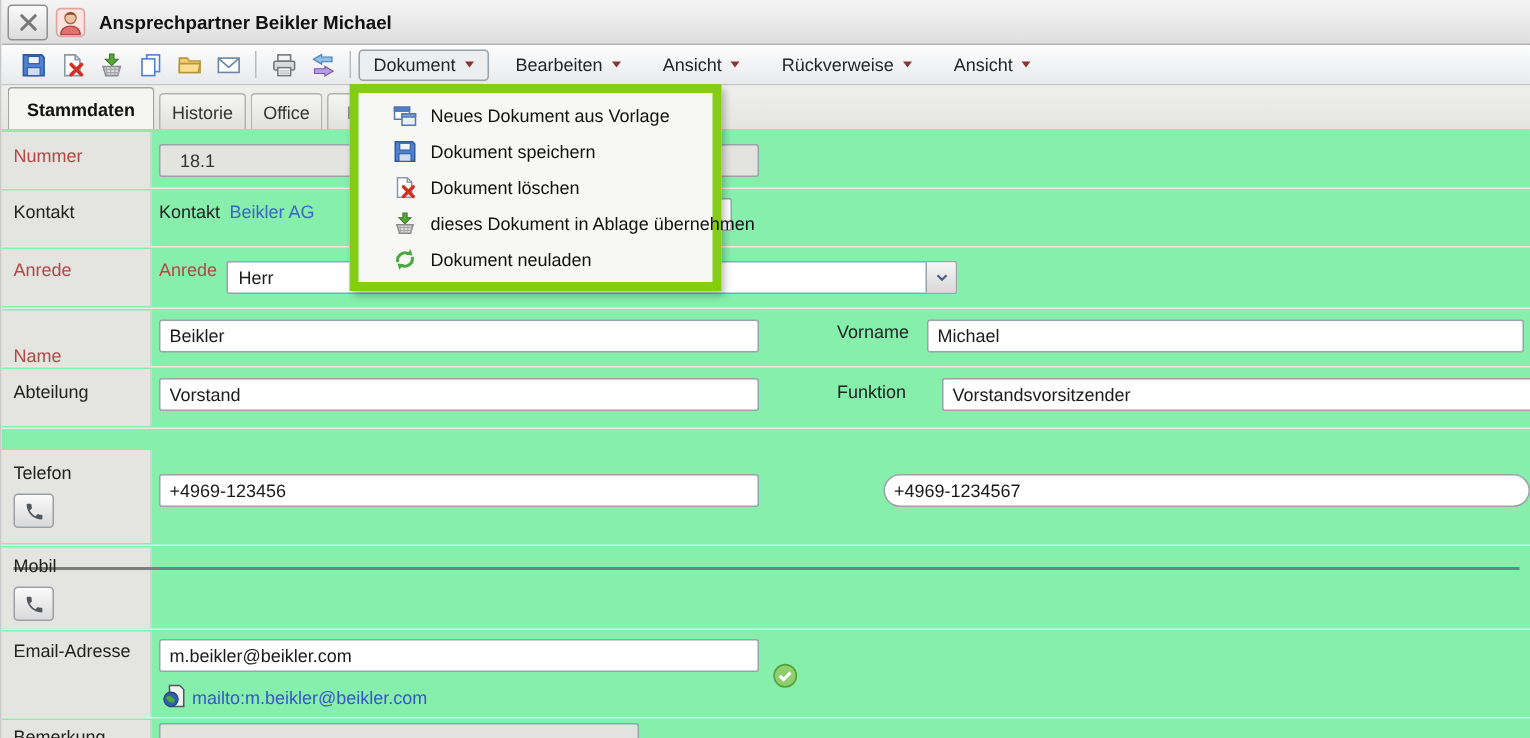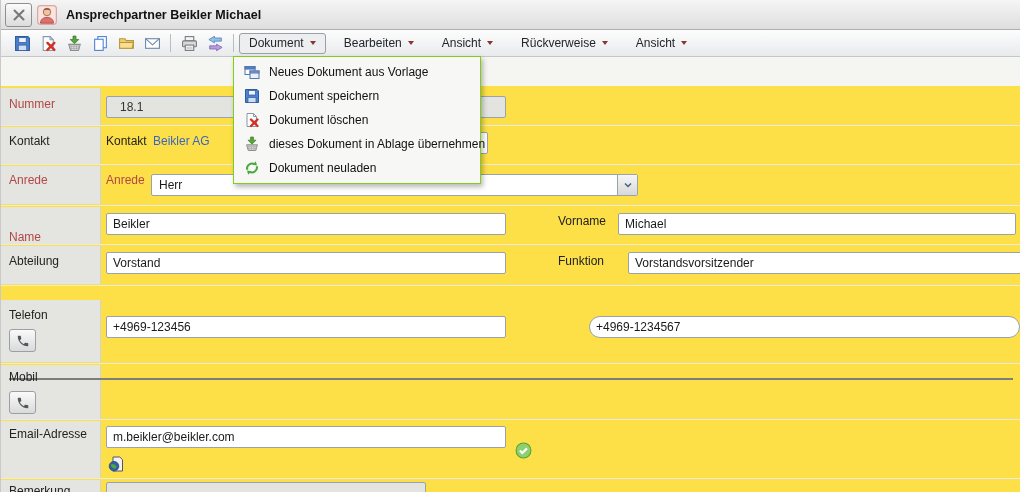--- a/index.html
+++ b/index.html
@@ -33,21 +33,21 @@
 
   
   .tabstrip { position:absolute; left:0; top:57px; width:1020px; height:29px;
     background:linear-gradient(#efefec,#e4e4e0); }
   .tab { position:absolute; bottom:0; height:24px; display:flex; align-items:center; justify-content:center;
     background:linear-gradient(#f5f5f3,#e1e1dd); border:1px solid #b3b3b0; border-bottom:none;
     border-radius:3px 3px 0 0; color:#333; cursor:pointer; padding:0 10px; }
   .tab.active { height:28px; background:#f5f6f1; font-weight:bold; color:#111; border-color:#a3a3a0; }
 
   
-  .formarea { position:absolute; left:0; top:86px; width:1020px; height:406px; background:#fde047; }
+  .formarea { position:absolute; left:0; top:86px; width:1020px; height:406px; background:#86efac; }
   .lblblock { position:absolute; left:0; width:100px; background:#e4e4e0; border-right:1px solid #d2d2ce; }
   .rowlabel { position:absolute; left:8px; font-size:12px; color:#222; }
   .rowlabel.req { color:#b34745; }
   .rowsep { position:absolute; left:0; width:1020px; height:1px; background:#eaebe5; }
   .txt { position:absolute; height:22px; border:1px solid #9aa2aa; border-radius:2px;
     background:#fff; font-family:"Liberation Sans",sans-serif; font-size:12px; color:#1a1a1a; padding:0 6px; }
   .txt.disabled { background:#e3e4e0; color:#333; }
   .inline-lbl { position:absolute; font-size:12px; color:#222; }
   .inline-lbl.req { color:#b34745; }
   .link { position:absolute; color:#3a66c0; cursor:pointer; text-decoration:none; font-size:12px; }
@@ -58,22 +58,22 @@
     background:linear-gradient(#f6f6f6,#d8d8d8); display:flex; align-items:center; justify-content:center; }
   .divider { position:absolute; left:8px; top:292px; width:1004px; height:2px; background:#7d7d7d; }
   .phone-btn { position:absolute; left:8px; width:27px; height:23px;
     background:linear-gradient(#fafafa,#dadada); border:1px solid #9aa0a6; border-radius:3px;
     display:flex; align-items:center; justify-content:center; cursor:pointer; }
   .check-ic { position:absolute; width:17px; height:17px; }
   .mailto-ic { position:absolute; width:16px; height:16px; }
 
   
   .dropdown { position:absolute; left:232px; top:56px; width:248px;
-    background:#f7f7f6; border:1px solid #84cc16; box-shadow:2px 3px 5px rgba(0,0,0,0.28);
-    padding:3px 0; z-index:50; }
+    background:#f7f7f6; border:6px solid #84cc16; box-shadow:2px 3px 5px rgba(0,0,0,0.28);
+    padding:3px 13px; z-index:50; }
   .dd-item { height:24px; display:flex; align-items:center; gap:9px; padding:0 10px; cursor:pointer; color:#111; }
   .dd-item svg { flex:0 0 auto; }
   .dd-item span.lbl { white-space:nowrap; }
 </style>
 </head>
 <body>
 
 <div class="page">
 
   <div class="titlebar">
@@ -163,20 +163,34 @@
     <div class="menu-btn">
       <span>Rückverweise</span>
       <span class="caret"></span>
     </div>
     <div class="menu-btn">
       <span>Ansicht</span>
       <span class="caret"></span>
     </div>
   </div>
 
+  <div class="tabstrip">
+    <div class="tab active" style="left:4px;  width:98px;">
+        <span>Stammdaten</span>
+      </div>
+    <div class="tab" style="left:105px; width:58px;">
+        <span>Historie</span>
+      </div>
+    <div class="tab" style="left:166px; width:48px;">
+        <span>Office</span>
+      </div>
+    <div class="tab" style="left:217px; width:42px;">
+        <span>De</span>
+      </div>
+  </div>
 
   <div class="formarea">
 
     <div class="lblblock" style="top:2px;   height:37px;"></div>
     <div class="lblblock" style="top:41px;  height:37px;"></div>
     <div class="lblblock" style="top:80px;  height:38px;"></div>
     <div class="lblblock" style="top:121px; height:37px;"></div>
     <div class="lblblock" style="top:160px; height:38px;"></div>
     <div class="lblblock" style="top:214px; height:62px;"></div>
     <div class="lblblock" style="top:279px; height:54px;"></div>
@@ -244,20 +258,21 @@
     <input class="txt" style="left: 105px; top: 340px; width: 400px;" value="m.beikler@beikler.com">
     <svg class="check-ic" style="left:514px; top:356px;" viewBox="0 0 16 16">
       <circle cx="8" cy="8" r="7" fill="#8ed06d" stroke="#58a038"></circle>
       <path d="M4.6 8.1l2.3 2.3 4.4-4.4" fill="none" stroke="#fff" stroke-width="2"></path>
     </svg>
     <svg class="mailto-ic" style="left:107px; top:370px;" viewBox="0 0 16 16">
       <path d="M5 1h6.8l2.7 2.7V15H5z" fill="#f2f2f2" stroke="#556"></path>
       <circle cx="6" cy="10.2" r="4.8" fill="#2f5fae" stroke="#1d3f78" stroke-width="0.7"></circle>
       <path d="M2.6 8.8c1.4-1 2.8-1 4.2 0s2.3 1.5 1.4 2.9c-.9 1.4-3.2.9-4.2-.5-.7-1-1.1-1.6-1.4-2.4z" fill="#4aa83e"></path>
     </svg>
+    <a class="link" style="left:127px; top:372px; color:#3a55cc;">mailto:m.beikler@beikler.com</a>
 
     <div class="rowlabel" style="top:398px;">Bemerkung</div>
     <input class="txt disabled" style="left: 105px; top: 396px; width: 320px;">
   </div>
 
   <div class="dropdown">
     <div class="dd-item">
       <svg width="16" height="16" viewBox="0 0 16 16">
         <rect x="1" y="2.5" width="10" height="8" fill="#fff" stroke="#5577aa"></rect>
         <rect x="1" y="2.5" width="10" height="2.6" fill="#4a7fd4" stroke="#5577aa"></rect>

